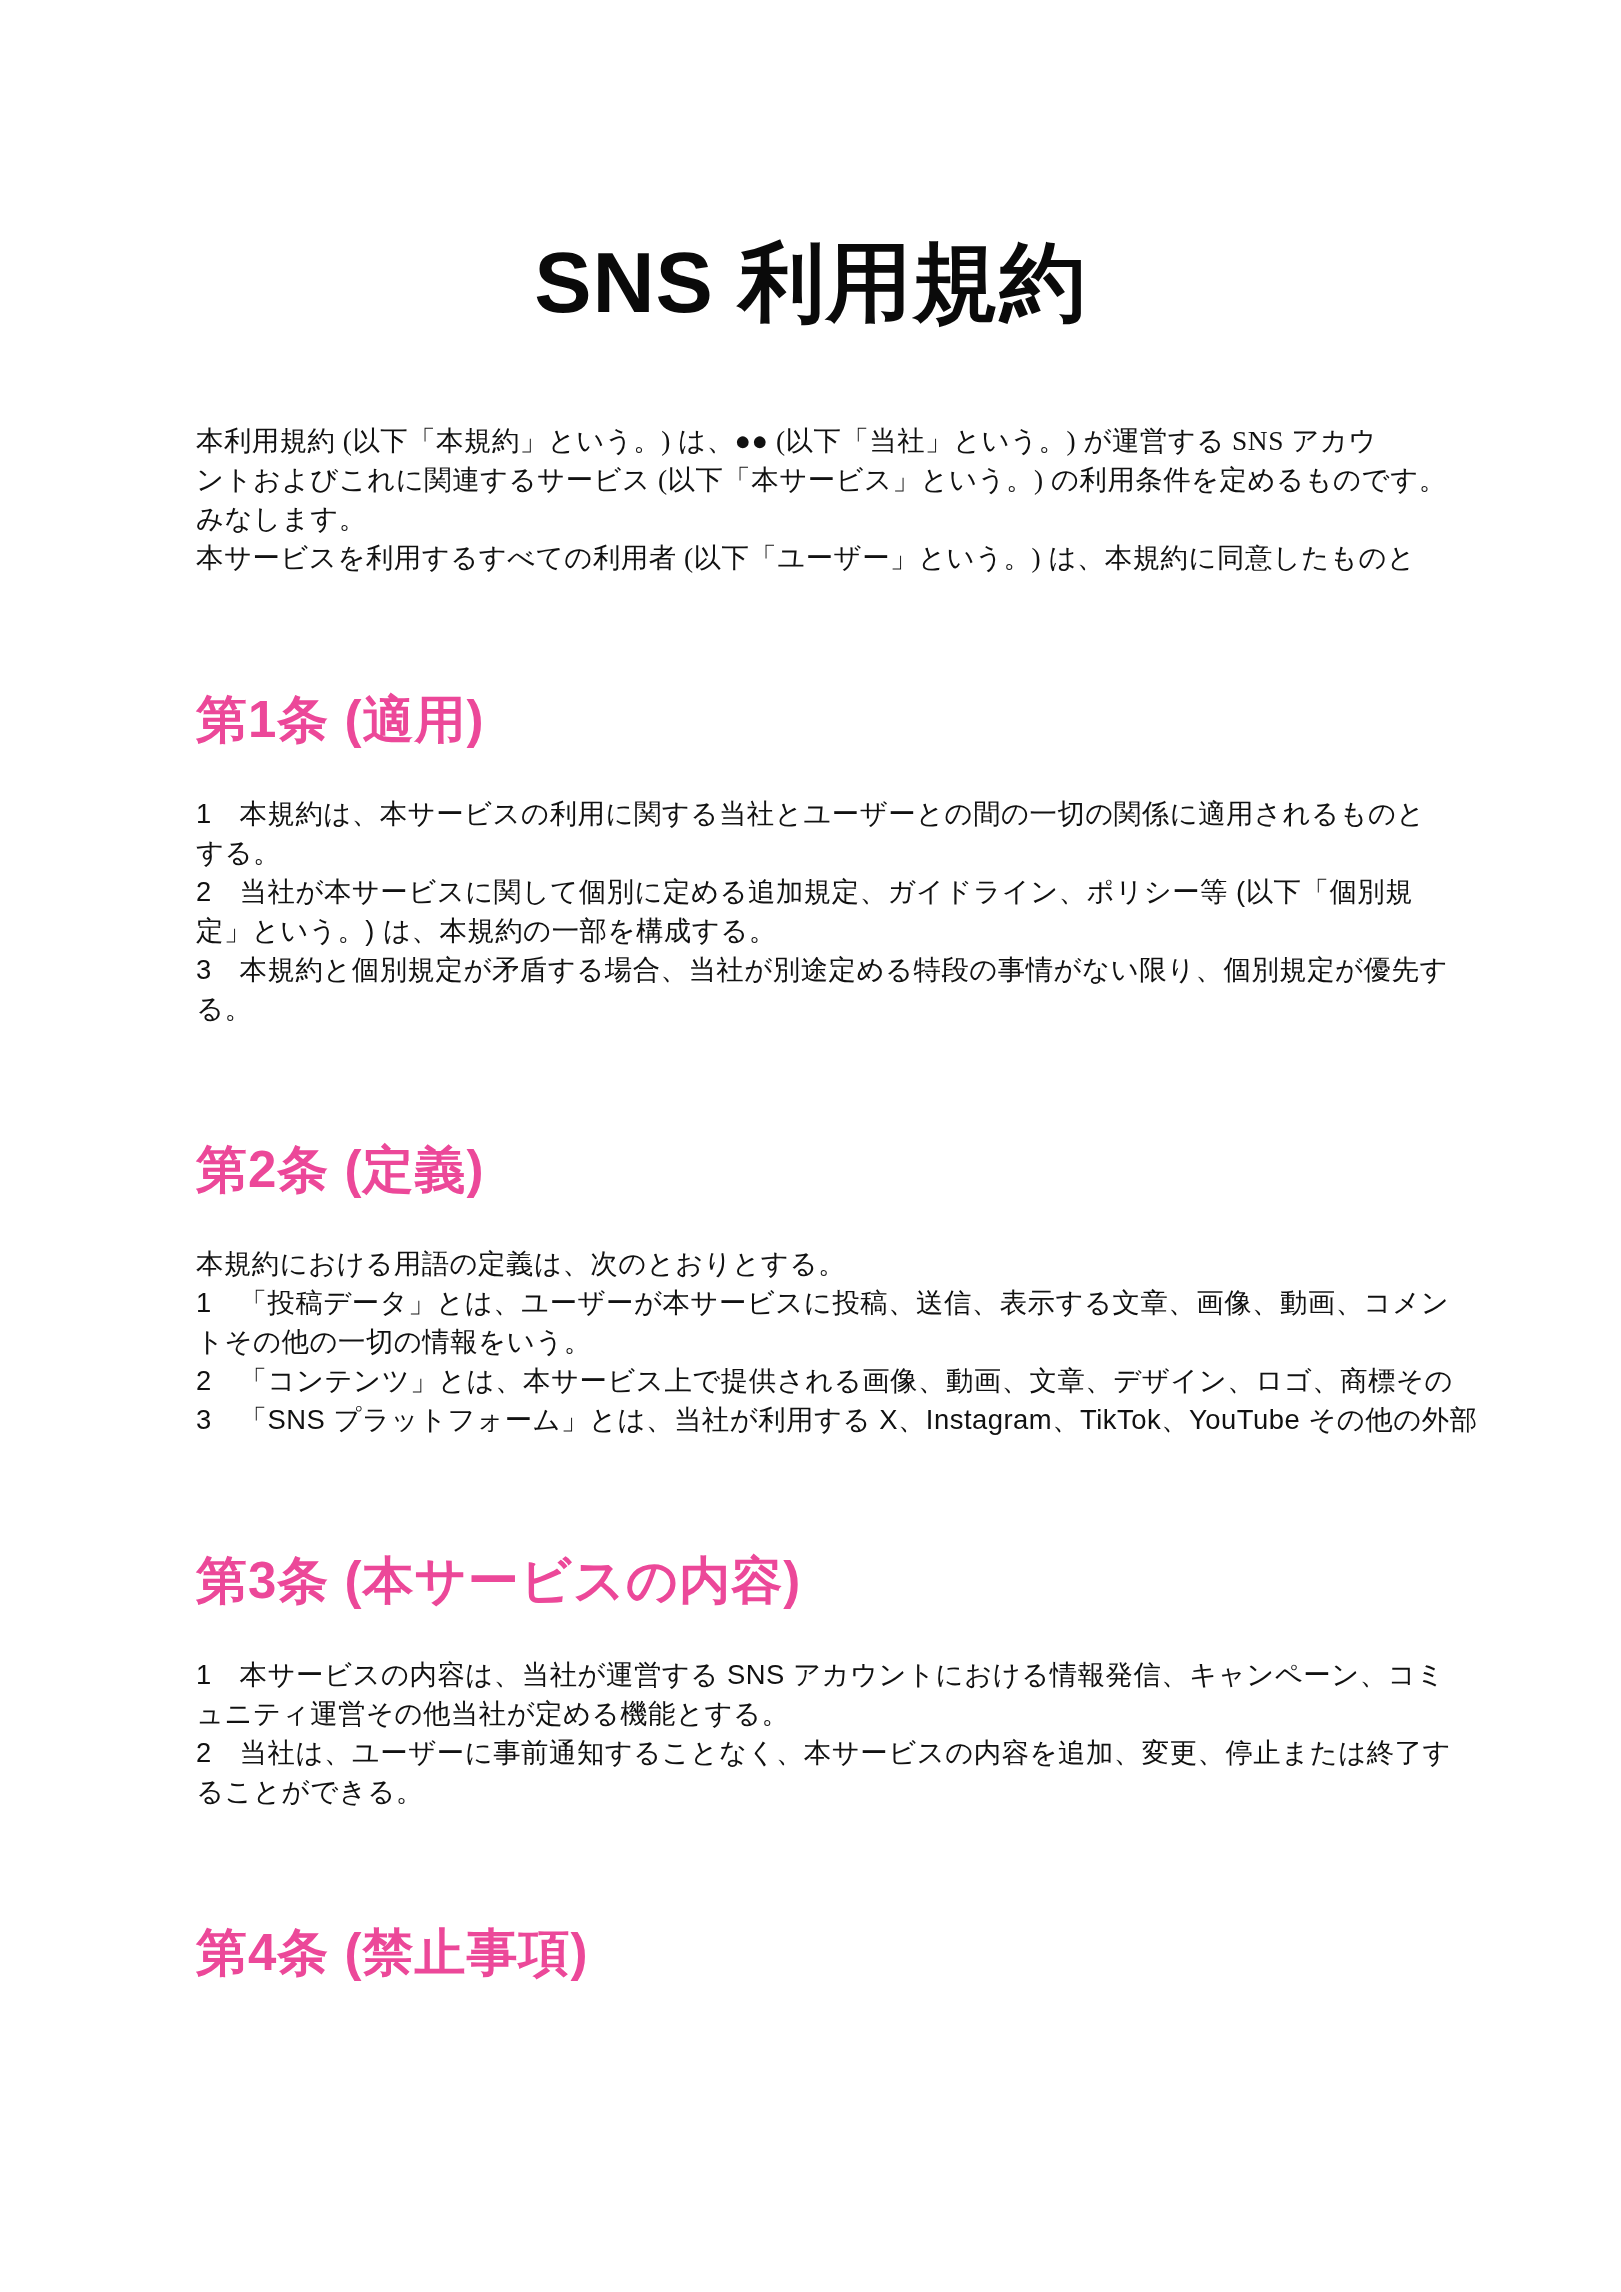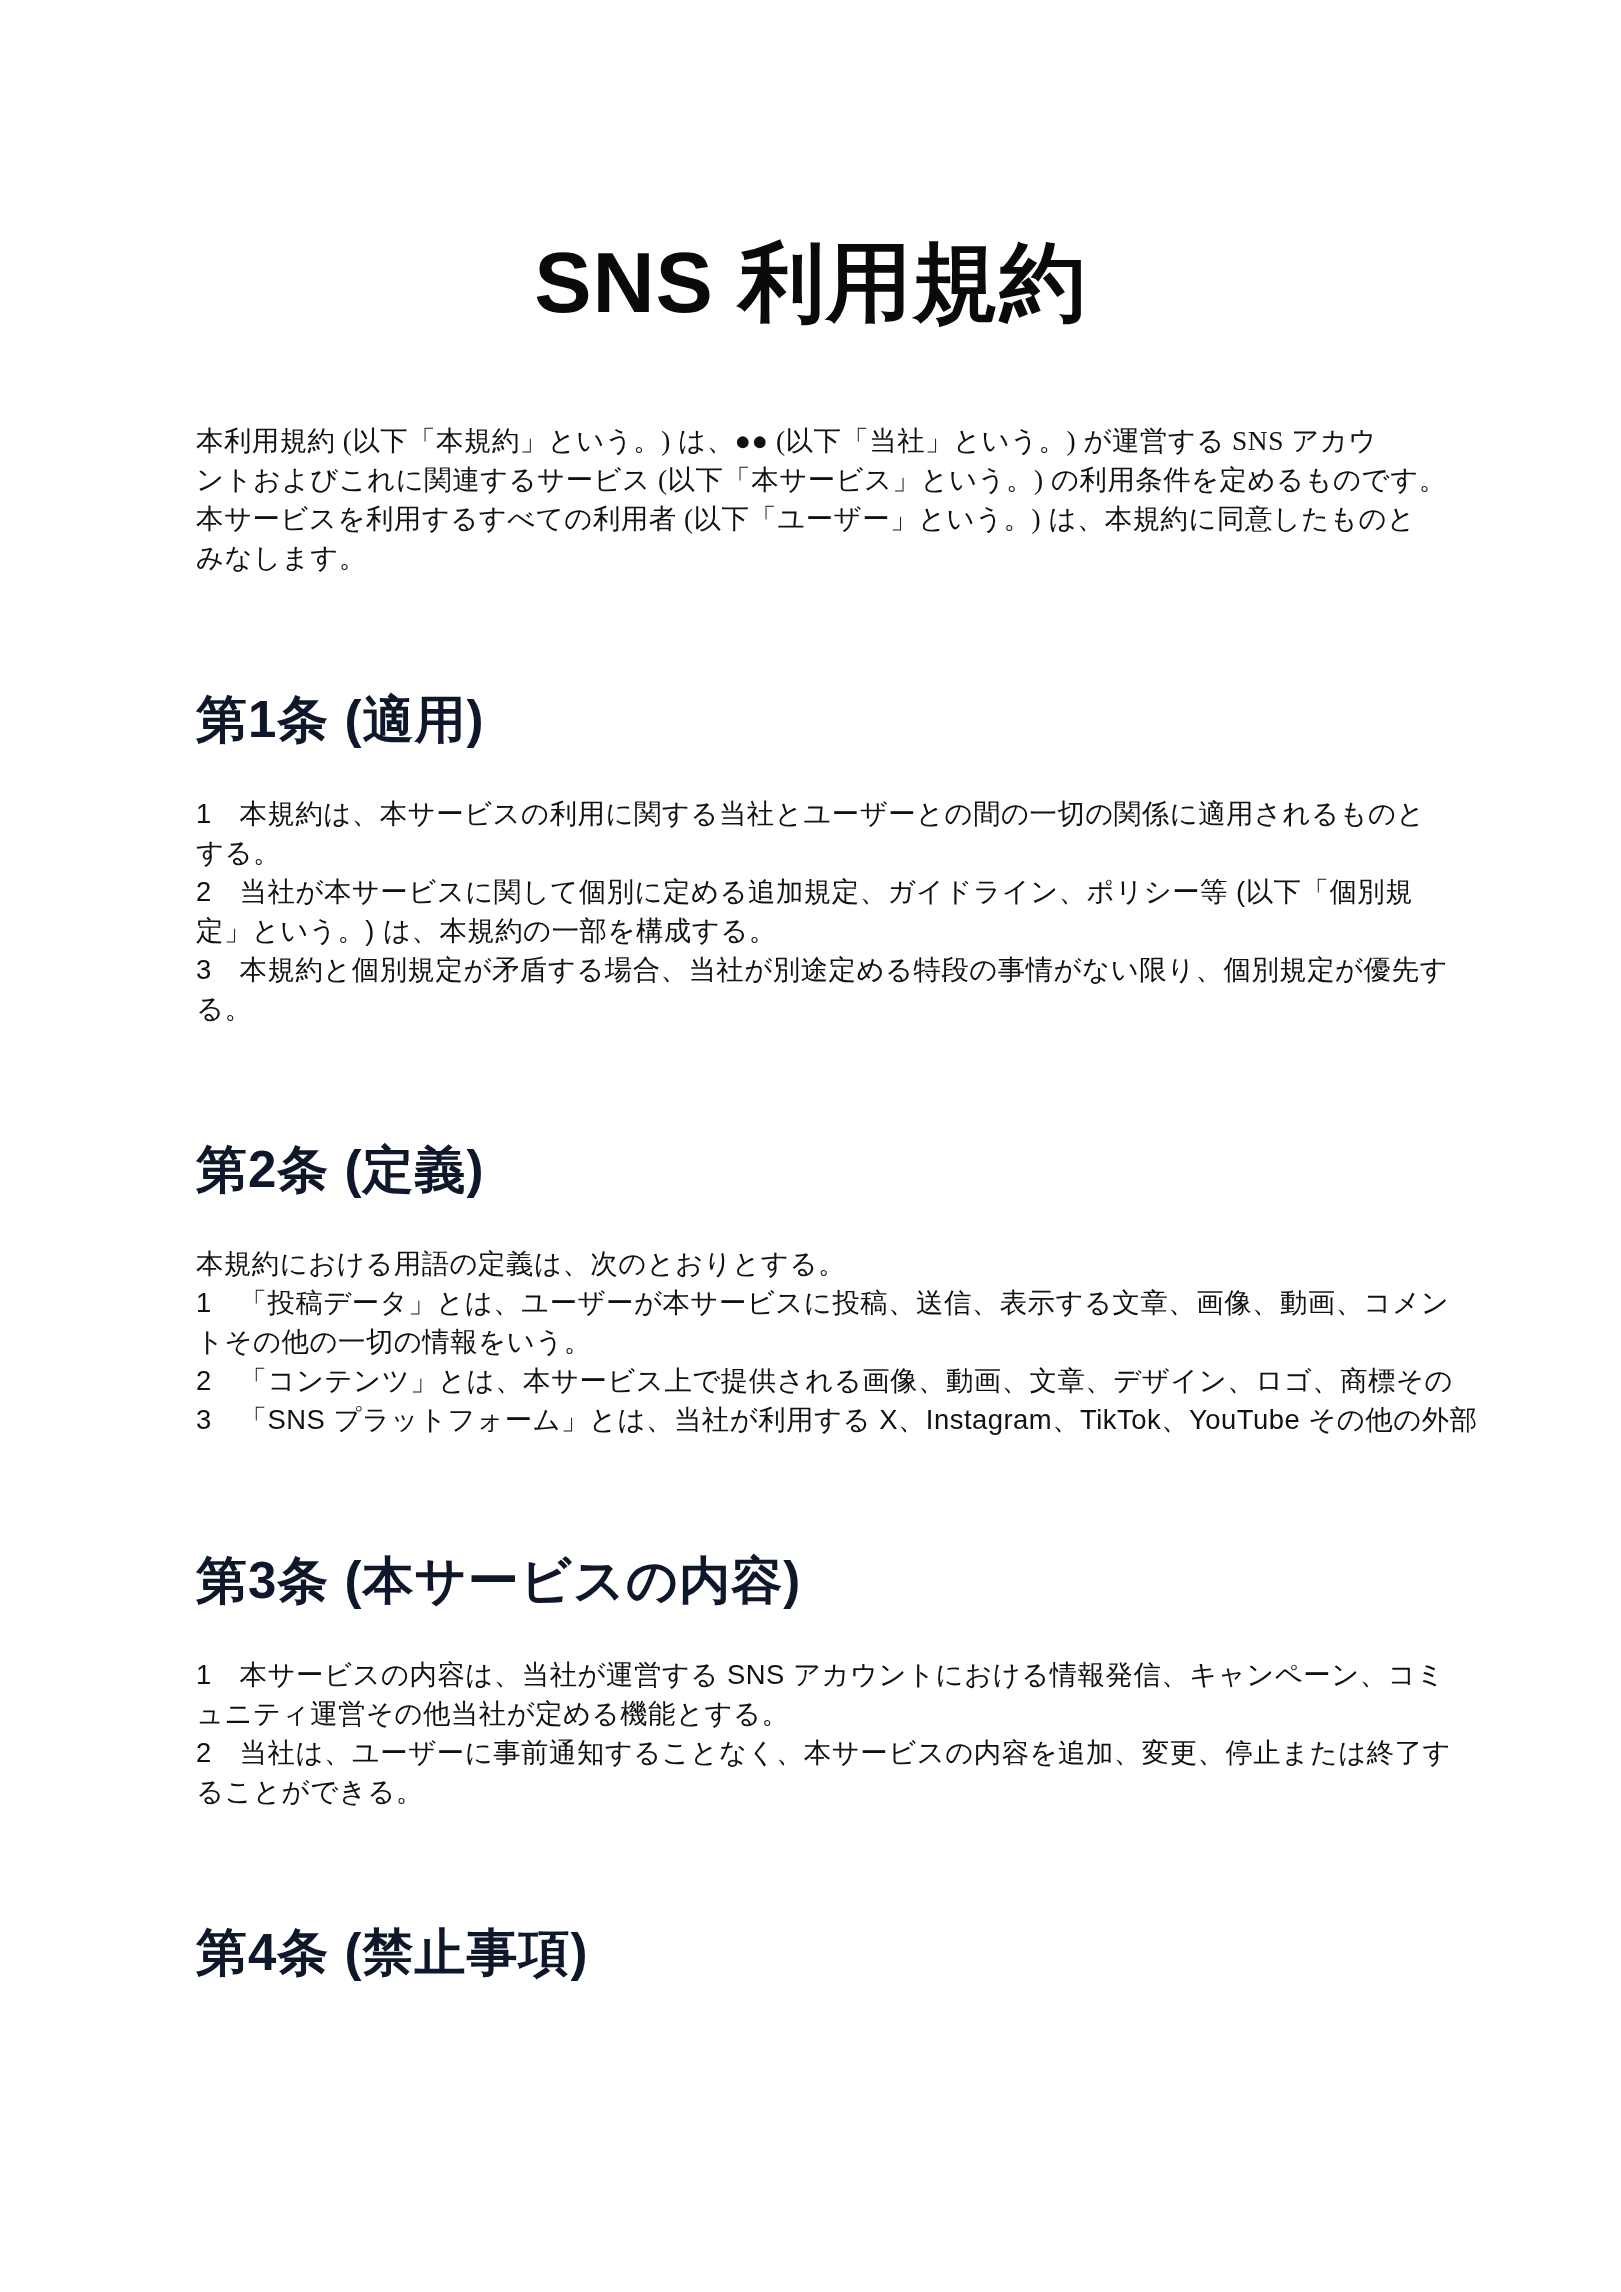--- a/index.html
+++ b/index.html
@@ -33,37 +33,37 @@
     line-height: 39px;
     white-space: nowrap;
     letter-spacing: 0.5px;
   }
   .intro { margin-top: 90px; font-family: Liberation Serif, serif; }
   .sec-heading {
     font-size: 51px;
     font-weight: 700;
     line-height: 63px;
     letter-spacing: 1px;
-    color: #0f172a;
+    color: #ec4899;
     margin: 110px 0 43px 0;
   }
   section { margin: 0; padding: 0; }
 </style>
 </head>
 <body>
 
 <div class="page">
 
   <h1 class="doc-title">SNS 利用規約</h1>
 
   <div class="paragraph intro">
       <div class="line">本利用規約 (以下「本規約」という。) は、●● (以下「当社」という。) が運営する SNS アカウ</div>
       <div class="line">ントおよびこれに関連するサービス (以下「本サービス」という。) の利用条件を定めるものです。</div>
+      <div class="line">みなします。</div>
       <div class="line">本サービスを利用するすべての利用者 (以下「ユーザー」という。) は、本規約に同意したものと</div>
-      <div class="line">みなします。</div>
     </div>
 
   <section>
     <h2 class="sec-heading">第1条 (適用)</h2>
     <div class="paragraph">
         <div class="line">1　本規約は、本サービスの利用に関する当社とユーザーとの間の一切の関係に適用されるものと</div>
         <div class="line">する。</div>
         <div class="line">2　当社が本サービスに関して個別に定める追加規定、ガイドライン、ポリシー等 (以下「個別規</div>
         <div class="line">定」という。) は、本規約の一部を構成する。</div>
         <div class="line">3　本規約と個別規定が矛盾する場合、当社が別途定める特段の事情がない限り、個別規定が優先す</div>

